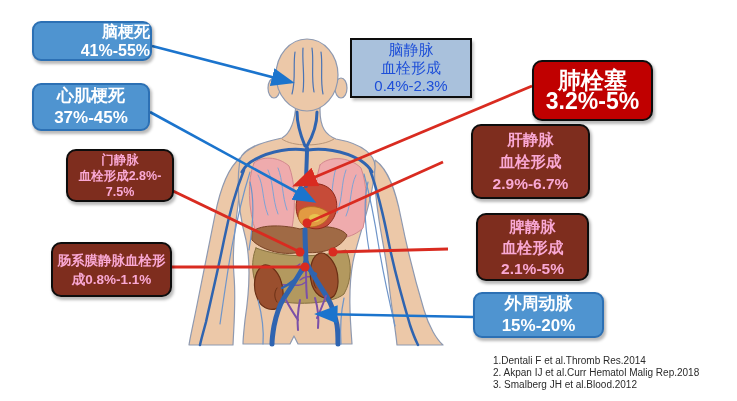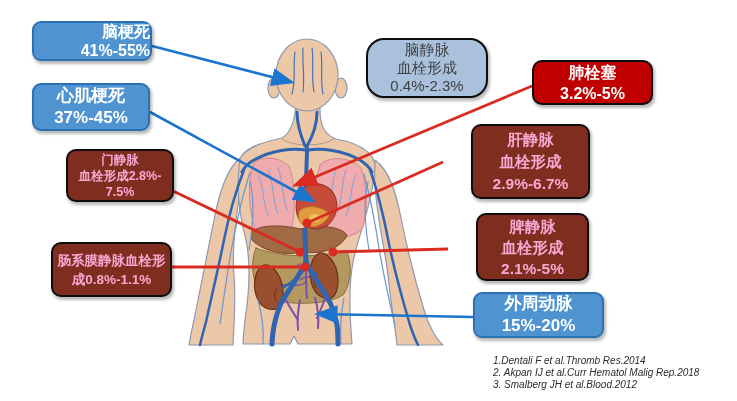--- a/index.html
+++ b/index.html
@@ -20,35 +20,35 @@
   .box-maroon{
     background:var(--maroon-box,#7e2d1e);border:2.5px solid var(--box-border-dark,#0d0d0d);
     border-radius:10px;color:#f9a8d4;font-weight:700;margin-left:28px;
   }
   .box-red{
     background:var(--red-box,#c00000);border:2.5px solid var(--box-border-dark,#0d0d0d);
     border-radius:10px;color:#ffffff;font-weight:bold;
   }
   .box-lightblue{
     background:var(--lightblue-box,#a9c1dc);border:2.5px solid var(--box-border-dark,#0d0d0d);
-    border-radius:18px;color:#404040;font-weight:400;margin-left:16px;
+    border-radius:0;color:#1d4ed8;font-weight:400;
   }
   
   #c1{left:32px;top:21px;width:120px;height:40px;font-size:16px;line-height:19px;align-items:flex-end;}
   #c2{left:32px;top:83px;width:118px;height:48px;font-size:17px;line-height:22px;}
   #c3{left:38px;top:149px;width:108px;height:53px;font-size:12.5px;line-height:16px;}
   #c4{left:23px;top:242px;width:121px;height:55px;font-size:13.5px;line-height:19px;}
   #c5{left:350px;top:38px;width:122px;height:60px;font-size:15px;line-height:18px;}
-  #c6{left:532px;top:60px;width:121px;height:45px;font-size:16px;line-height:21px;}
+  #c6{left:532px;top:60px;width:121px;height:61px;font-size:23px;line-height:21px;}
   #c7{left:443px;top:124px;width:119px;height:75px;font-size:15.5px;line-height:22px;}
   #c8{left:448px;top:213px;width:113px;height:68px;font-size:15.5px;line-height:21px;}
   #c9{left:473px;top:292px;width:131px;height:46px;font-size:17px;line-height:22px;}
   .refs{
     position:absolute;left:493px;top:355px;z-index:2;font-size:10px;line-height:12px;
-    color:#2b2b2b;text-align:left;font-style:italic;
+    color:#2b2b2b;text-align:left;
   }
   .conn-blue{stroke:var(--blue-line,#1b74cd);}
   .conn-red{stroke:var(--red-line,#d92b20);}
   .arrow-blue{fill:var(--blue-line,#1b74cd);}
   .arrow-red{fill:var(--red-line,#d92b20);}
   .dot-red{fill:var(--red-line,#e41f15);}
 </style>
 </head>
 <body>
 

